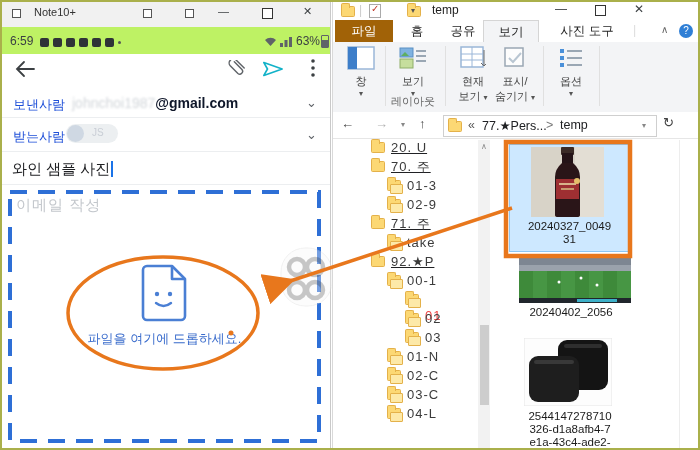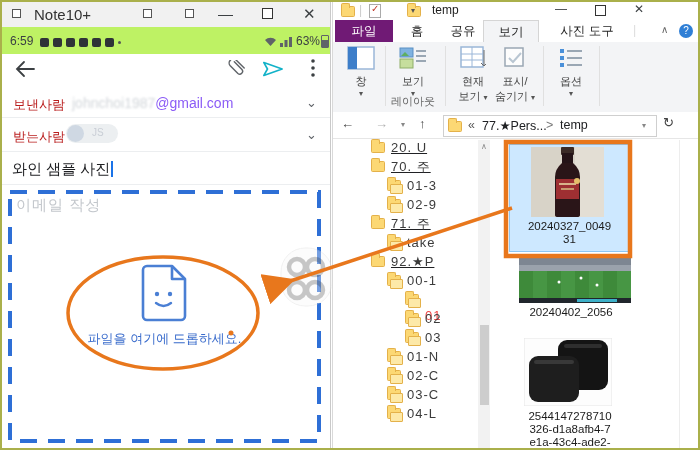--- a/index.html
+++ b/index.html
@@ -2,40 +2,40 @@
 <html><head>
 <meta charset="utf-8">
 <style>
   html,body{margin:0;padding:0;background:#fff;}
   .stage{position:relative;width:700px;height:450px;overflow:hidden;background:#fff;
          font-family:"Liberation Sans","DejaVu Sans",sans-serif;color:#202124;}
   .frame{position:absolute;inset:0;border:2px solid #aab04b;pointer-events:none;z-index:60;}
   .abs{position:absolute;}
   
   .phone{position:absolute;left:0;top:0;width:330px;height:450px;background:#fff;border-right:1px solid #c9c9c9;}
-  .p-title{position:absolute;left:0;top:0;width:100%;height:27px;background:#f1f1f1;border-bottom:1px solid #dedede;font-size:15px;color:#333;}
+  .p-title{position:absolute;left:0;top:0;width:100%;height:27px;background:#f1f1f1;border-bottom:1px solid #dedede;font-size:11px;color:#333;}
   .sq{display:inline-block;border:1px solid #555;background:#fff;}
   .p-status{position:absolute;left:0;top:27px;width:100%;height:27px;background:#bef264;font-size:12px;color:#3c4043;}
   .sticon{display:inline-block;width:9px;height:9px;background:#2f3337;border-radius:2px;margin-right:4px;}
   .glyphbtn{color:#3c4043;cursor:default;}
-  .row-label{font-size:13px;color:#b91c1c;}
+  .row-label{font-size:13px;color:#1d4ed8;}
   .chev{font-size:13px;color:#5f6368;}
   .chip{position:absolute;left:66px;top:124px;width:52px;height:19px;background:#eceff1;border-radius:10px;}
   .chip .ball{position:absolute;left:1px;top:1px;width:17px;height:17px;border-radius:50%;background:#cfd8e3;}
   .chip .jstext{position:absolute;left:26px;top:3px;font-size:10px;color:#c9ced6;filter:blur(0.7px);}
   .hair{position:absolute;left:0;width:330px;height:1px;background:#eceef0;}
   .caret-line{display:inline-block;width:1.5px;height:16px;background:#1a73e8;vertical-align:-3px;margin-left:1px;}
   .drop-text{position:absolute;left:8px;top:330px;width:313px;text-align:center;color:#3a6ccc;font-size:13px;}
   .body-ph{position:absolute;left:16px;top:196px;color:#c3c7cc;font-size:15px;letter-spacing:1px;}
   
   .explorer{position:absolute;left:332px;top:0;width:368px;height:450px;background:#fff;border-left:1px solid #d9d9d9;font-size:12px;}
   .e-title{position:absolute;left:0;top:0;width:100%;height:20px;background:#fff;font-size:12px;color:#1e1e1e;}
   .tabs{position:absolute;left:0;top:20px;width:100%;height:22px;background:#fff;font-size:12.5px;}
   .tab{position:absolute;top:0;height:22px;line-height:22px;text-align:center;color:#1e1e1e;}
-  .tab.file{background:#701a75;color:#fff;}
+  .tab.file{background:#a16207;color:#fff;}
   .tab.active{background:#f3f4f6;border:1px solid #d5d5d5;border-bottom:none;box-sizing:border-box;}
   .ribbon{position:absolute;left:0;top:42px;width:100%;height:70px;background:#f3f4f6;border-bottom:1px solid #d9d9d9;}
   .rbtn{position:absolute;top:4px;text-align:center;font-size:11px;color:#444;}
   .rbtn .ric{margin:0 auto 2px auto;}
   .vsep{position:absolute;top:4px;width:1px;height:60px;background:#e0e0e0;}
   .grplabel{position:absolute;top:52px;font-size:11px;color:#666;text-align:center;}
   .dd{font-size:8px;color:#555;}
   .addr{position:absolute;left:0;top:112px;width:100%;height:26px;background:#fff;border-bottom:1px solid #e6e6e6;font-size:12.5px;}
   .addrbox{position:absolute;left:110px;top:3px;width:212px;height:20px;border:1px solid #cfcfcf;background:#fff;}
   .navg{font-size:13px;color:#444;}
@@ -106,21 +106,21 @@
       <path d="M2 2 L22 9 L2 16 L6 9 Z" stroke="#12b2c8" stroke-width="1.8" fill="none" stroke-linejoin="round"></path>
     </svg>
     <svg class="abs" style="left:310px;top:58px;" width="6" height="20" viewBox="0 0 6 20">
       <circle cx="3" cy="3" r="1.8" fill="#3c4043"></circle>
         <circle cx="3" cy="10" r="1.8" fill="#3c4043"></circle>
         <circle cx="3" cy="17" r="1.8" fill="#3c4043"></circle>
     </svg>
 
     <span class="abs row-label" style="left:13px;top:96px;">보낸사람</span>
     <span class="abs" style="left:72px;top:95px;font-size:14px;">
-      <span style="color:#d2d6da;filter:blur(0.8px);">johnchoi1987</span><span style="color:#8b5cf6;">@gmail.com</span>
+      <span style="color:#d2d6da;filter:blur(0.8px);">johnchoi1987</span><span style="color:#0f172a;font-weight:bold;">@gmail.com</span>
     </span>
     <span class="abs chev" style="left:306px;top:95px;">⌄</span>
     <div class="hair" style="top:117px;"></div>
 
     <span class="abs row-label" style="left:13px;top:128px;">받는사람</span>
     <span class="chip">
       <span class="ball"></span>
       <span class="jstext">JS</span>
     </span>
     <span class="abs chev" style="left:306px;top:127px;">⌄</span>

